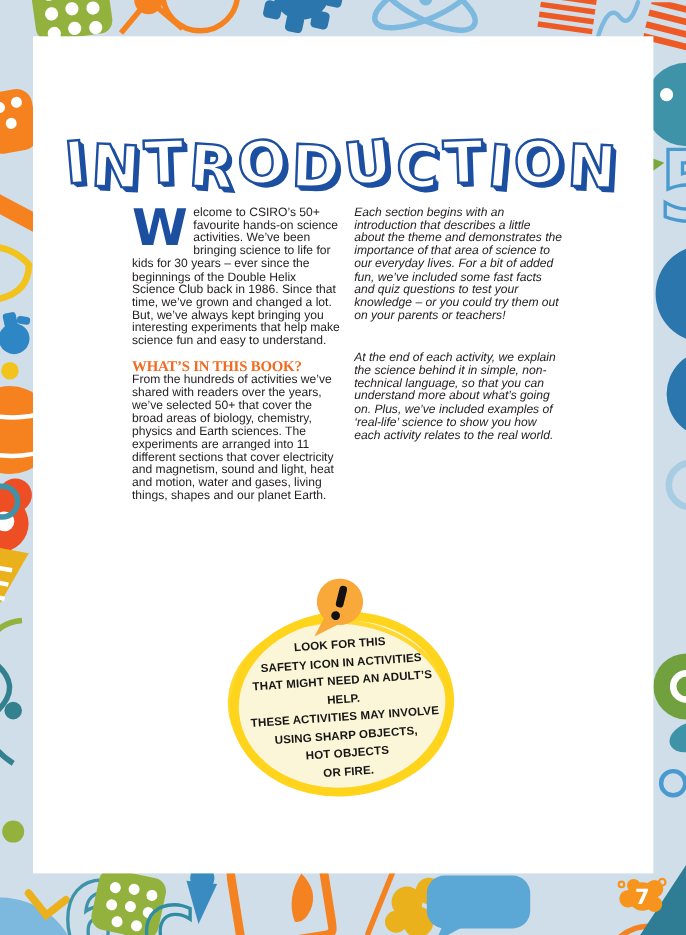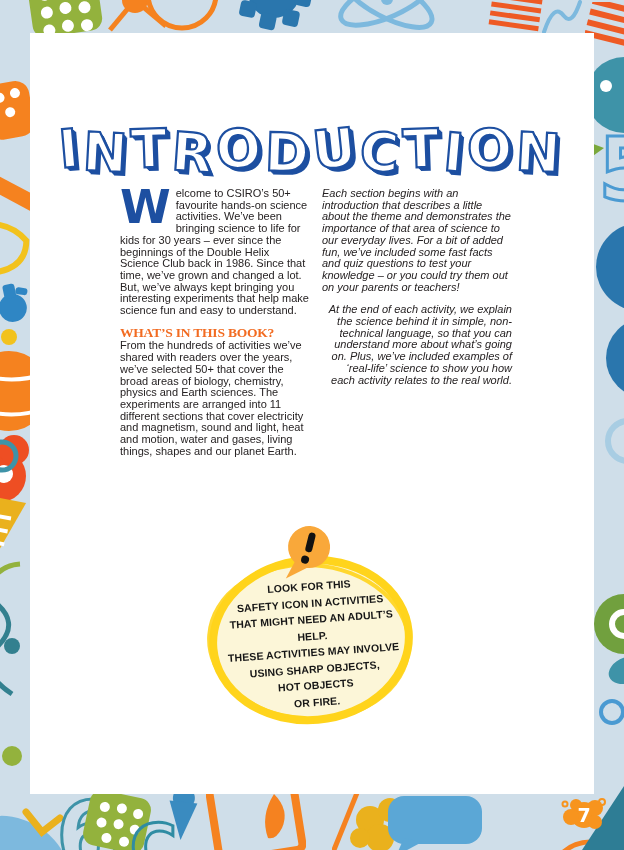--- a/index.html
+++ b/index.html
@@ -12,21 +12,21 @@
     font-family:"DejaVu Sans",sans-serif;font-weight:800;font-size:53px;letter-spacing:4px;
     color:#ffffff;-webkit-text-stroke:2.2px #1d4fa1;}
   .title span{display:inline-block;
     text-shadow:2px 2px 0 #1d4fa1,3px 3px 0 #1d4fa1,4px 4px 0 #1d4fa1;}
 
   
   .col{position:absolute;z-index:3;color:#262223;font-size:11px;line-height:11.7px;}
   .col-left{left:120px;top:188px;width:190px;}
   .col-right{left:322px;top:188px;width:190px;font-style:italic;}
   .col p{margin:0;}
-  .col p + p{margin-top:11px;text-align:right;}
+  .col p + p{margin-top:27px;}
   .dropcap{float:left;font-family:"DejaVu Sans",sans-serif;font-weight:bold;
     font-size:46px;line-height:34px;color:#1d4fa1;margin:2px 5px 0 0;}
   .section-heading{margin:10px 0 2px 0;font-size:13.5px;letter-spacing:-0.2px;
     color:#f26b21;font-weight:bold;font-family:Liberation Serif, serif;}
 
   
   .bubble-wrap{position:absolute;left:206px;top:548px;width:214px;height:182px;z-index:3;}
   .bubble-text{position:absolute;left:10px;top:30px;width:194px;z-index:4;
     transform:rotate(-4deg);text-align:center;font-weight:bold;color:#161616;
     font-size:10.5px;line-height:16.5px;letter-spacing:0.1px;}

